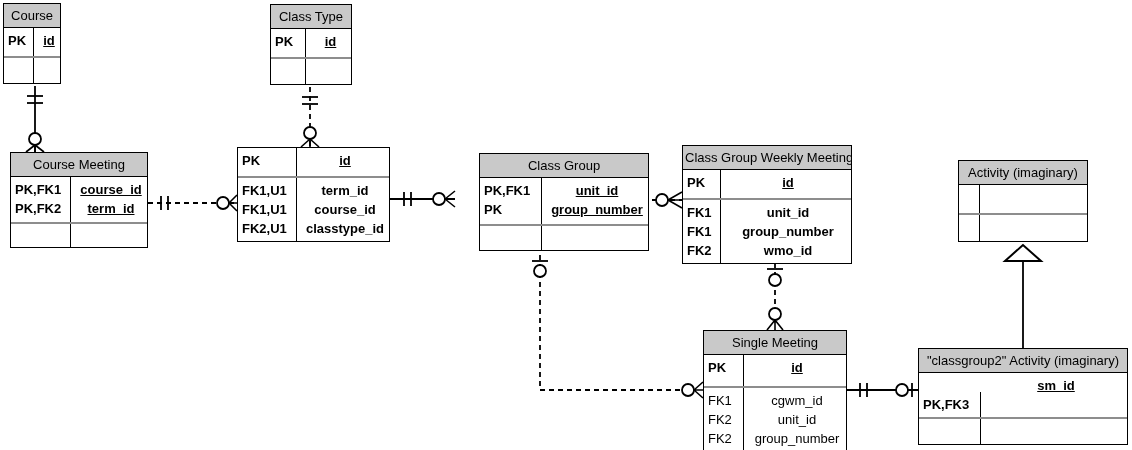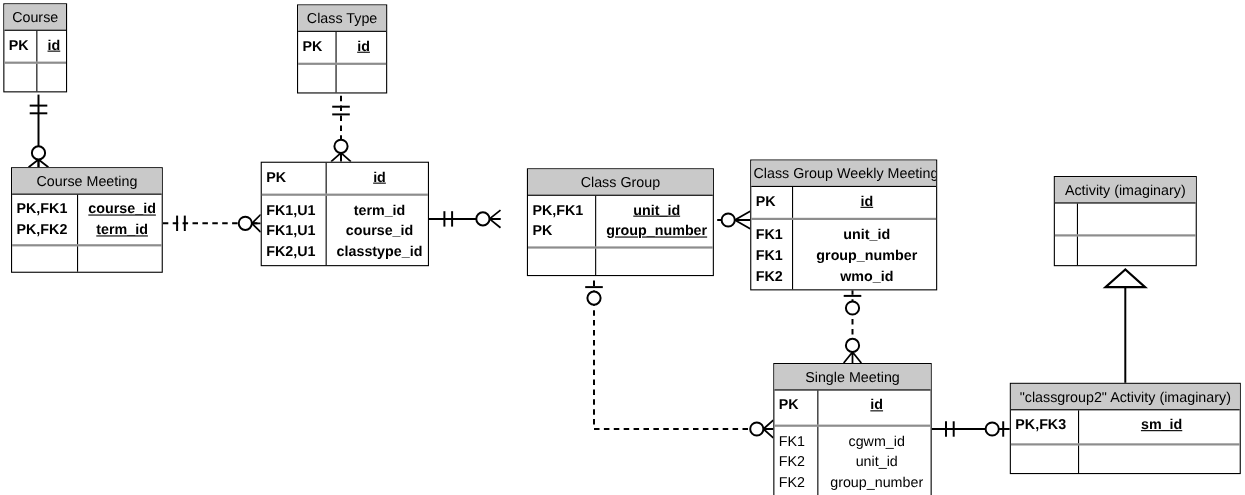--- a/index.html
+++ b/index.html
@@ -259,21 +259,21 @@
         <div class="row fk">cgwm_id</div>
         <div class="row fk">unit_id</div>
         <div class="row fk">group_number</div>
       </div>
     </div>
   </div>
 
   <div class="entity" style="left:918px; top:348px; width:210px;">
     <div class="ent-header">"classgroup2" Activity (imaginary)</div>
     <div class="ent-section" style="min-height:30px;">
-      <div class="keys" style="width:62px;">
+      <div class="keys" style="width:62px;margin-top:19px;">
           <div class="row pk">PK,FK3</div>
         </div>
       <div class="names">
           <div class="row pk u">sm_id</div>
         </div>
     </div>
     <div class="ent-section" style="min-height:27px;">
       <div class="keys" style="width:62px;"></div>
         <div class="names"></div>
     </div>

